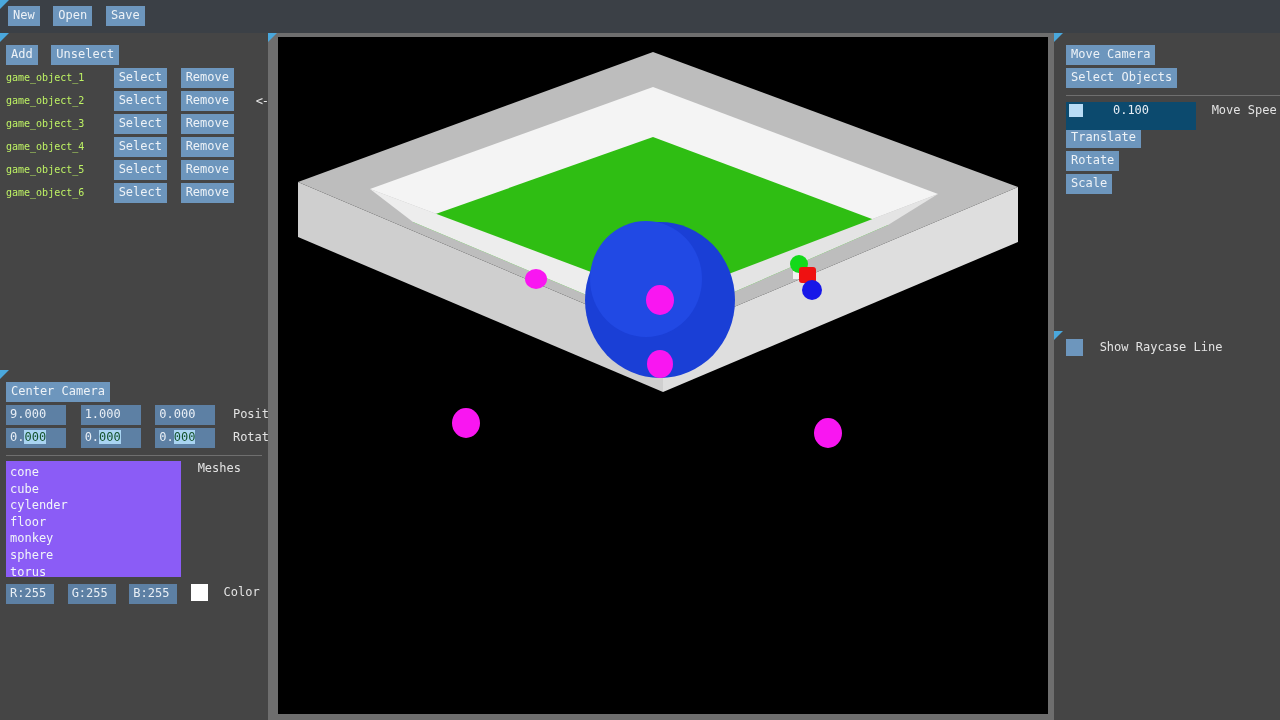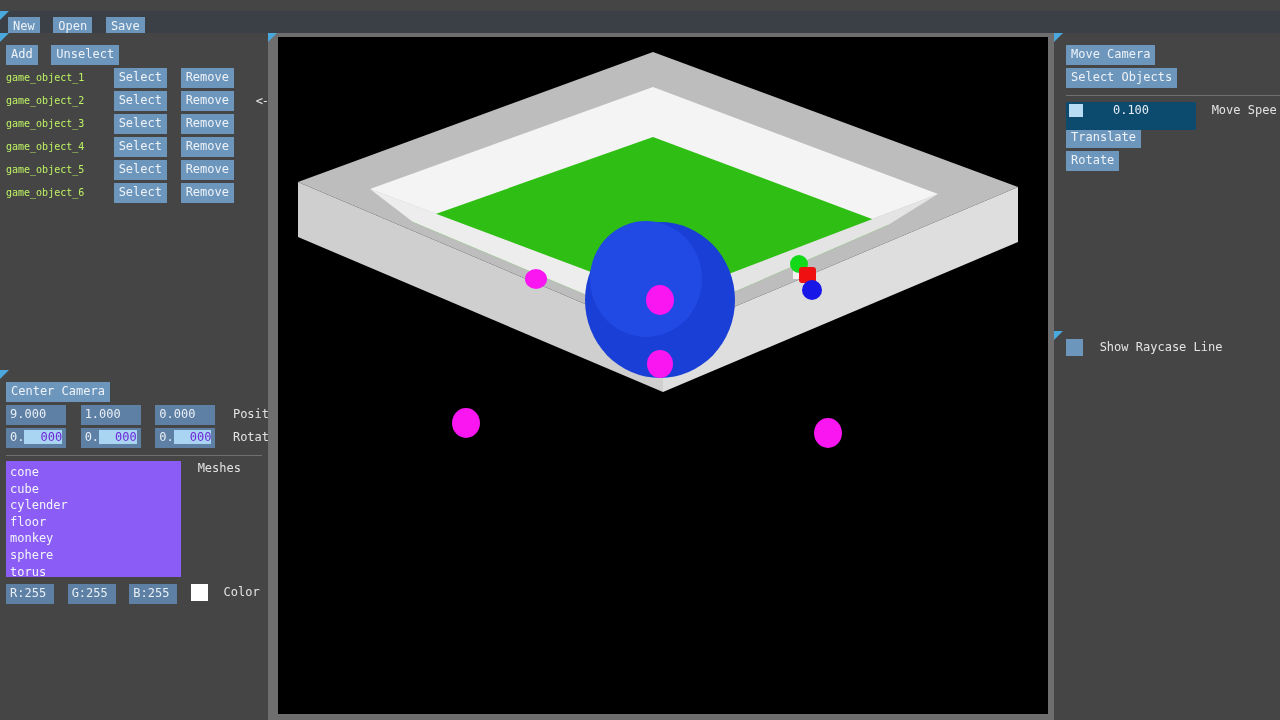--- a/index.html
+++ b/index.html
@@ -16,21 +16,21 @@
   #app {
     position: relative;
     width: 1280px;
     height: 720px;
     background: #454545;
   }
 
   
   .topbar {
     position: absolute;
-    left: 0; top: 11px;
+    left: 0; top: 0;
     width: 1280px; height: 33px;
     background: #3b4046;
     box-sizing: border-box;
     padding: 6px 0 0 8px;
   }
   .corner-tri {
     position: absolute;
     left: 0; top: 0;
     width: 0; height: 0;
     border-left: 9px solid #4aa8dd;
@@ -113,21 +113,21 @@
 
   
   #panel-props { left: 0; top: 370px; width: 268px; height: 260px; }
   .prop-row { height: 23px; padding-left: 6px; white-space: nowrap; }
   .num-field {
     width: 60px;
     text-align: left;
     margin-right: 5px;
   }
   .num-field.rot { text-align: left; }
-  .sel-hl { background: #a9d4f2; color: #6d28d9; padding-left: 16px; }
+  .sel-hl { background: #a9d4f2; color: #14532d; }
   .prop-label { margin-left: 3px; line-height: 19px; }
 
   .mesh-area { position: relative; padding-left: 6px; }
   .mesh-list {
     display: inline-block;
     width: 175px;
     height: 116px;
     background: #8b5cf6;
     box-sizing: border-box;
     padding: 3px 0 0 4px;
@@ -337,20 +337,23 @@
         </span>
         <span class="lbl slider-caption">Move Spee</span>
       </div>
 
       <div class="tool-row" style="padding-top:3px;">
         <span class="btn">Translate</span>
       </div>
       <div class="tool-row">
         <span class="btn">Rotate</span>
       </div>
+      <div class="tool-row">
+        <span class="btn">Scale</span>
+      </div>
     </div>
   </div>
 
   <div class="panel" id="panel-raycast">
     <div class="panel-inner">
       <span class="corner-tri"></span>
       <div class="check-row">
         <span class="checkbox"></span>
         <span class="lbl check-label">Show Raycase Line</span>
       </div>

